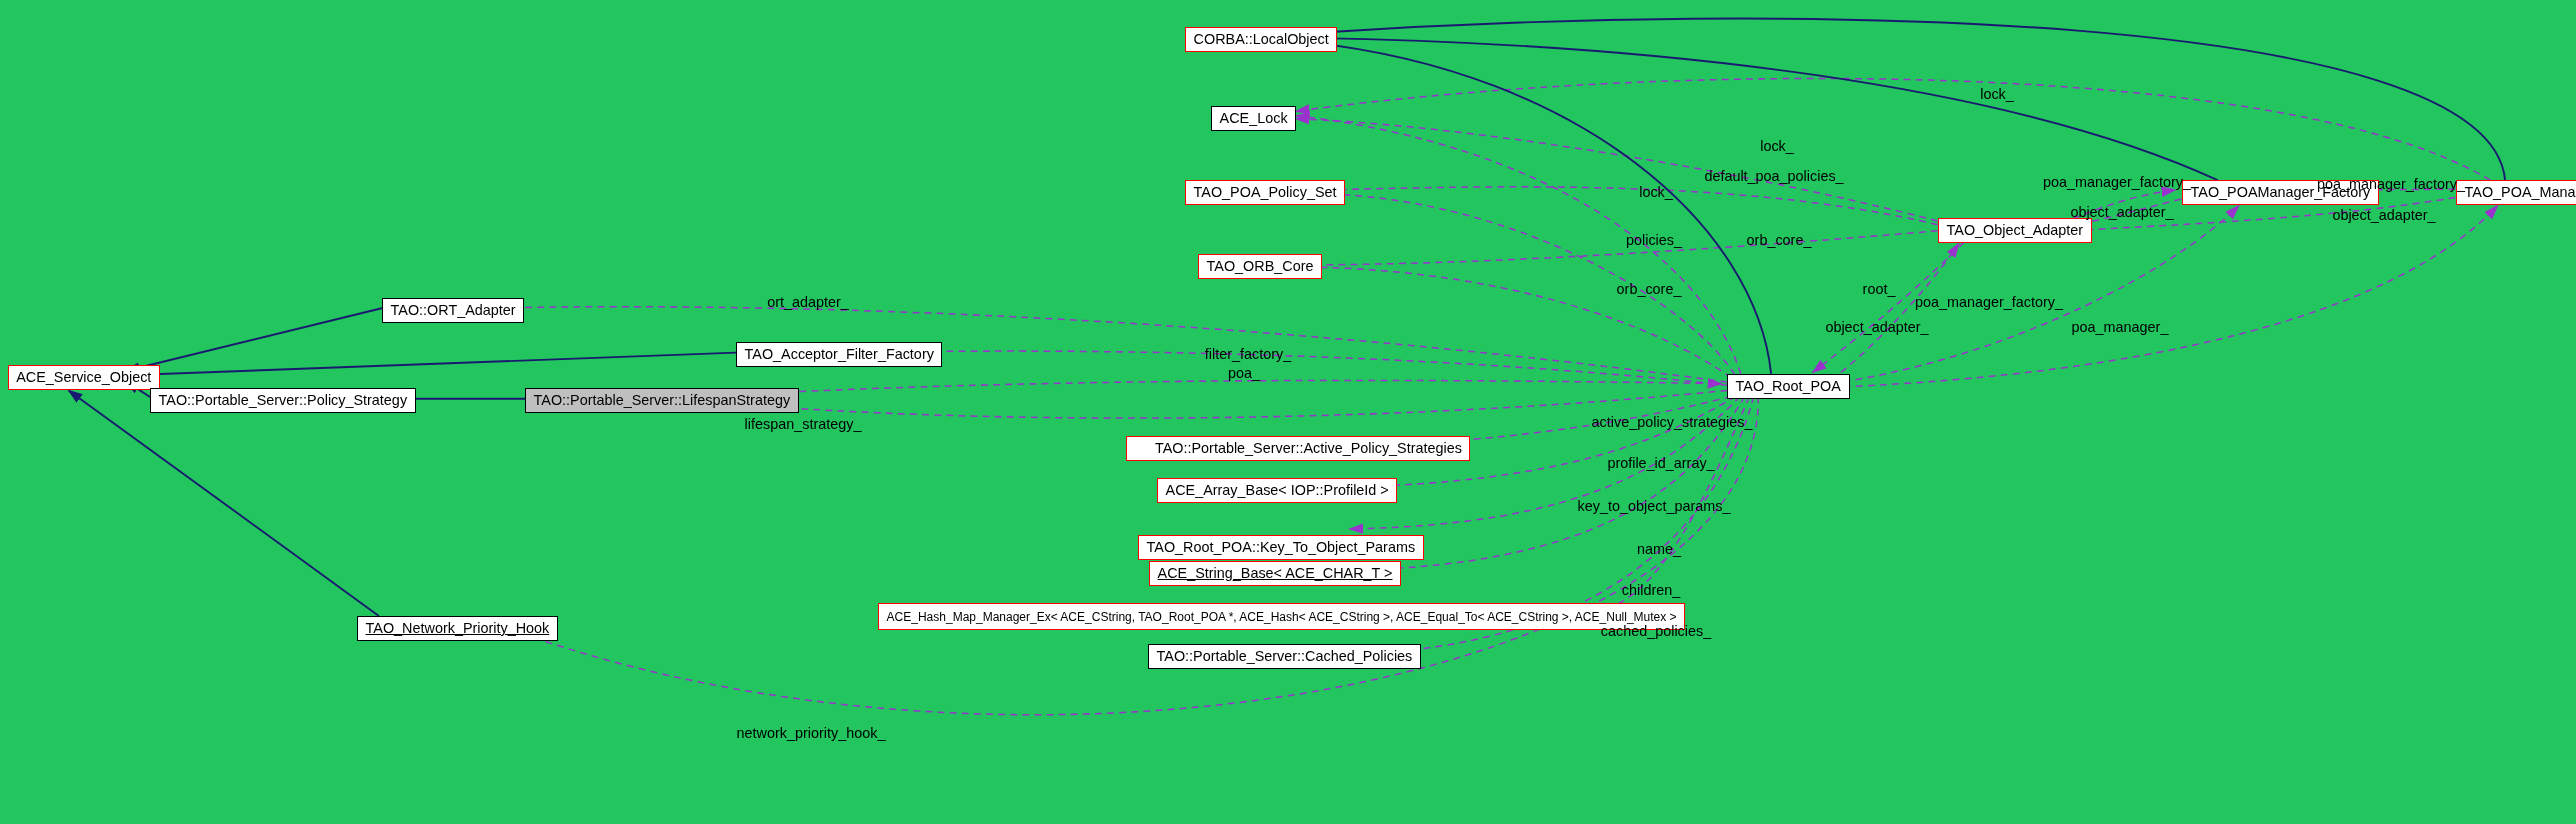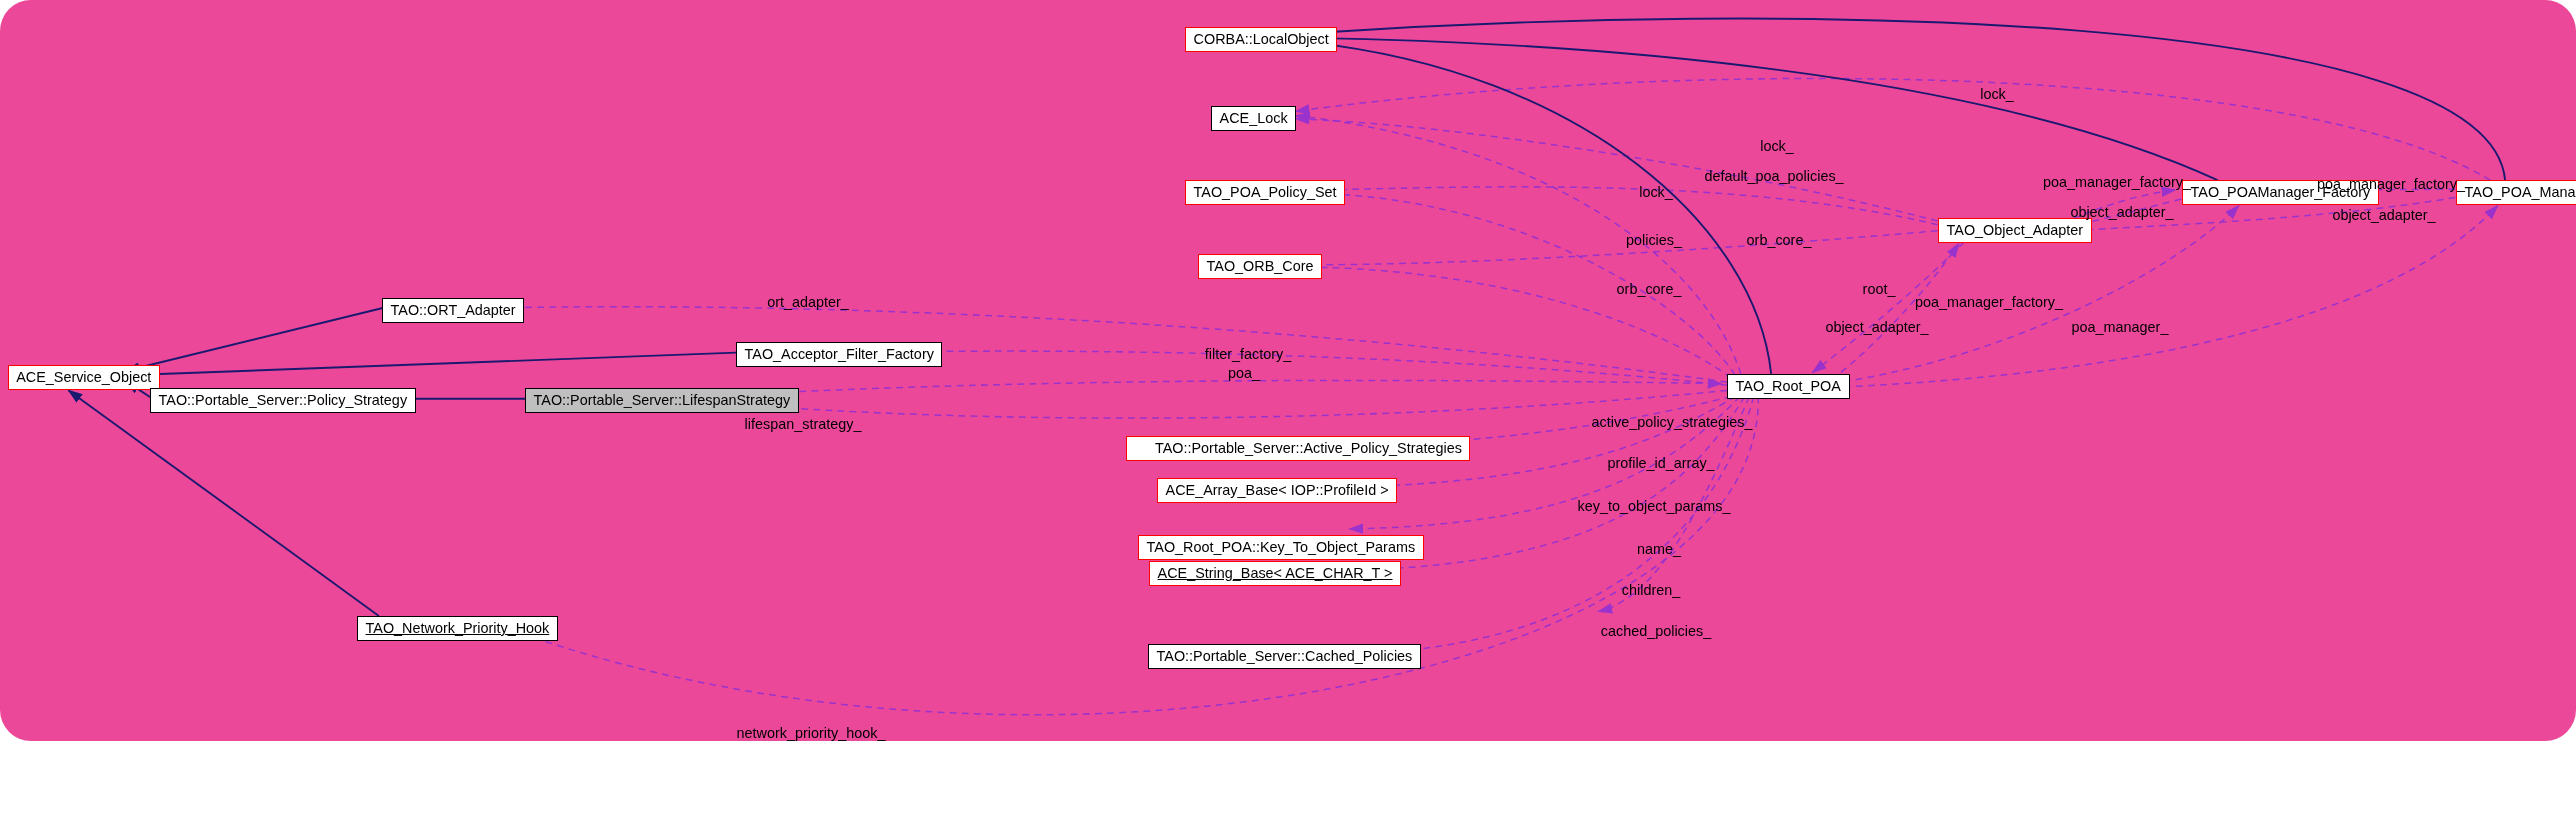--- a/index.html
+++ b/index.html
@@ -1,23 +1,22 @@
 <!DOCTYPE html>
 <html style="font-size:12px"><head>
 <meta charset="utf-8">
 <style>
   html,body{margin:0;padding:0;background:#ffffff;}
   #canvas{
     position:relative;
     width:2576px;
-    height:741px;
-    background:#ec4899;
+    height:824px;
+    background:#22c55e;
     font-family:"Liberation Sans", sans-serif;
     overflow:hidden;
-    border-radius:31px;
   }
   #edges{position:absolute;left:0;top:0;width:2576px;height:824px;}
   .node{
     position:absolute;
     background:#ffffff;
     border:1.5px solid #000000;
     color:#000000;
     font-size:14.4px;
     line-height:17.4px;
     padding:3px 7.6px;
@@ -99,20 +98,21 @@
   <div class="node linked" style="left:1198px;top:254px;">TAO_ORB_Core</div>
   <div class="node" style="left:382px;top:298px;">TAO::ORT_Adapter</div>
   <div class="node" style="left:736px;top:342px;">TAO_Acceptor_Filter_Factory</div>
   <div class="node linked" style="left:7.6px;top:365px;">ACE_Service_Object</div>
   <div class="node" style="left:150px;top:388px;">TAO::Portable_Server::Policy_Strategy</div>
   <div class="node subject" style="left:525px;top:388px;">TAO::Portable_Server::LifespanStrategy</div>
   <div class="node linked" style="left:1126px;top:436px;padding-left:28px;">TAO::Portable_Server::Active_Policy_Strategies</div>
   <div class="node linked" style="left:1157px;top:478px;">ACE_Array_Base&lt; IOP::ProfileId &gt;</div>
   <div class="node linked" style="left:1138px;top:535px;text-align:center;">TAO_Root_POA::Key_To_Object_Params</div>
   <div class="node linked" style="left:1149px;top:561px;text-decoration:underline;">ACE_String_Base&lt; ACE_CHAR_T &gt;</div>
+  <div class="node linked small" style="left:878px;top:603px;">ACE_Hash_Map_Manager_Ex&lt; ACE_CString, TAO_Root_POA *, ACE_Hash&lt; ACE_CString &gt;, ACE_Equal_To&lt; ACE_CString &gt;, ACE_Null_Mutex &gt;</div>
   <div class="node" style="left:1148px;top:644px;">TAO::Portable_Server::Cached_Policies</div>
   <div class="node" style="left:357px;top:616px;text-decoration:underline;">TAO_Network_Priority_Hook</div>
   <div class="node" style="left:1727px;top:374px;">TAO_Root_POA</div>
   <div class="node linked" style="left:1938px;top:218px;">TAO_Object_Adapter</div>
   <div class="node linked" style="left:2182px;top:180px;">TAO_POAManager_Factory</div>
   <div class="node linked" style="left:2456px;top:180px;">TAO_POA_Manager</div>
 
   <span class="edge-label" style="left:1997px;top:94px;">lock_</span>
   <span class="edge-label" style="left:1777px;top:146px;">lock_</span>
   <span class="edge-label" style="left:1774px;top:176px;">default_poa_policies_</span>

